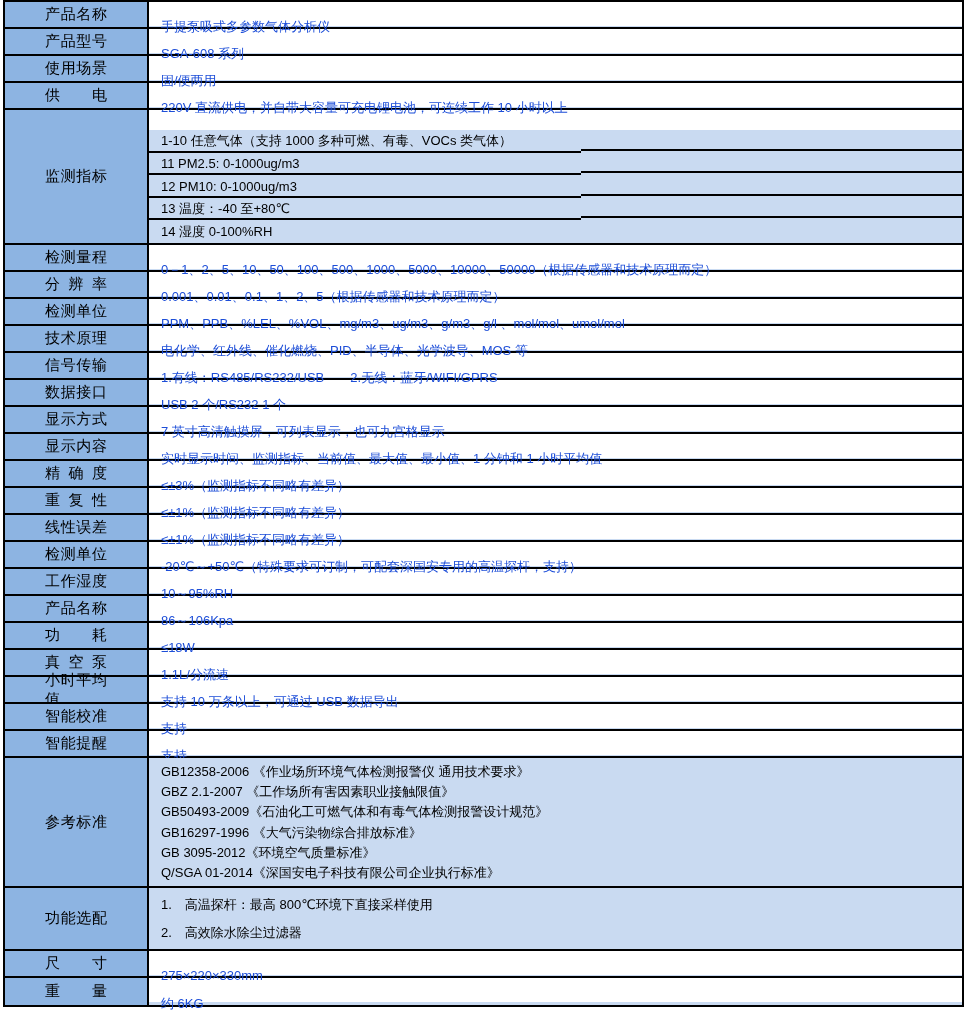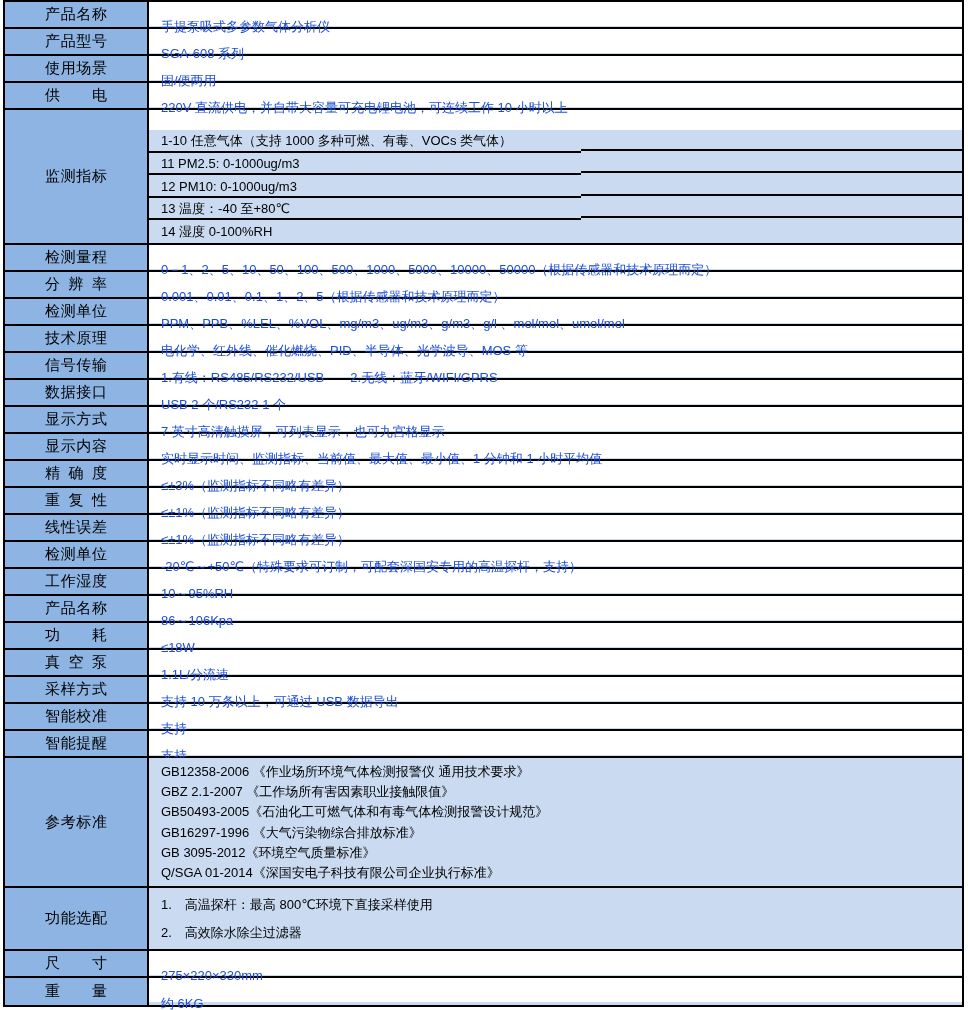--- a/index.html
+++ b/index.html
@@ -207,21 +207,21 @@
 
   <div class="row">
     <div class="lbl">
         <div class="lbl-in">真 空 泵</div>
       </div>
     <div class="val">1.1L/分流速</div>
   </div>
 
   <div class="row">
     <div class="lbl">
-        <div class="lbl-in">采样方式</div>
+        <div class="lbl-in">小时平均值</div>
       </div>
     <div class="val">支持 10 万条以上，可通过 USB 数据导出</div>
   </div>
 
   <div class="row">
     <div class="lbl">
         <div class="lbl-in">智能校准</div>
       </div>
     <div class="val">支持</div>
   </div>
@@ -233,21 +233,21 @@
     <div class="val">支持</div>
   </div>
 
   <div class="row tall-ref">
     <div class="lbl">
         <div class="lbl-in">参考标准</div>
       </div>
     <div class="val-block">
       <div class="line">GB12358-2006 《作业场所环境气体检测报警仪 通用技术要求》</div>
       <div class="line">GBZ 2.1-2007 《工作场所有害因素职业接触限值》</div>
-      <div class="line">GB50493-2005《石油化工可燃气体和有毒气体检测报警设计规范》</div>
+      <div class="line">GB50493-2009《石油化工可燃气体和有毒气体检测报警设计规范》</div>
       <div class="line">GB16297-1996 《大气污染物综合排放标准》</div>
       <div class="line">GB 3095-2012《环境空气质量标准》</div>
       <div class="line">Q/SGA 01-2014《深国安电子科技有限公司企业执行标准》</div>
     </div>
   </div>
 
   <div class="row tall-opt">
     <div class="lbl">
         <div class="lbl-in">功能选配</div>
       </div>

